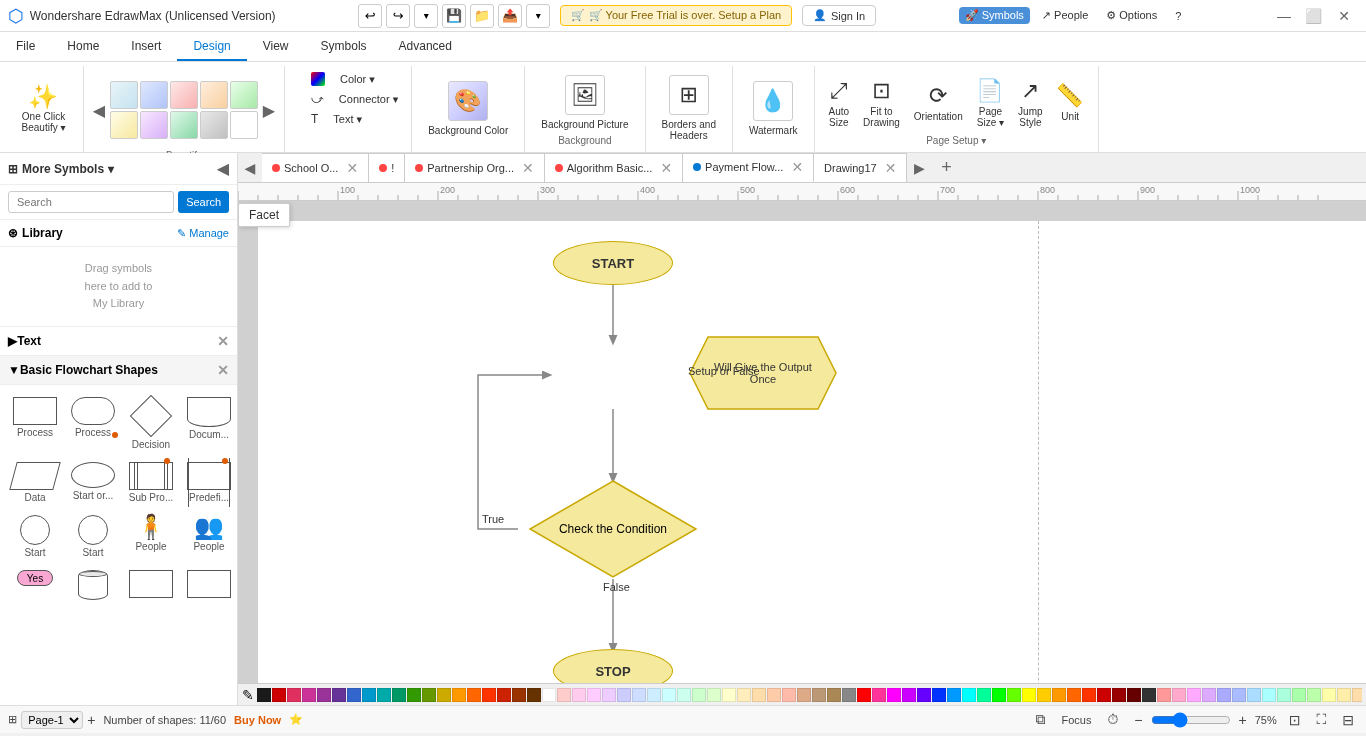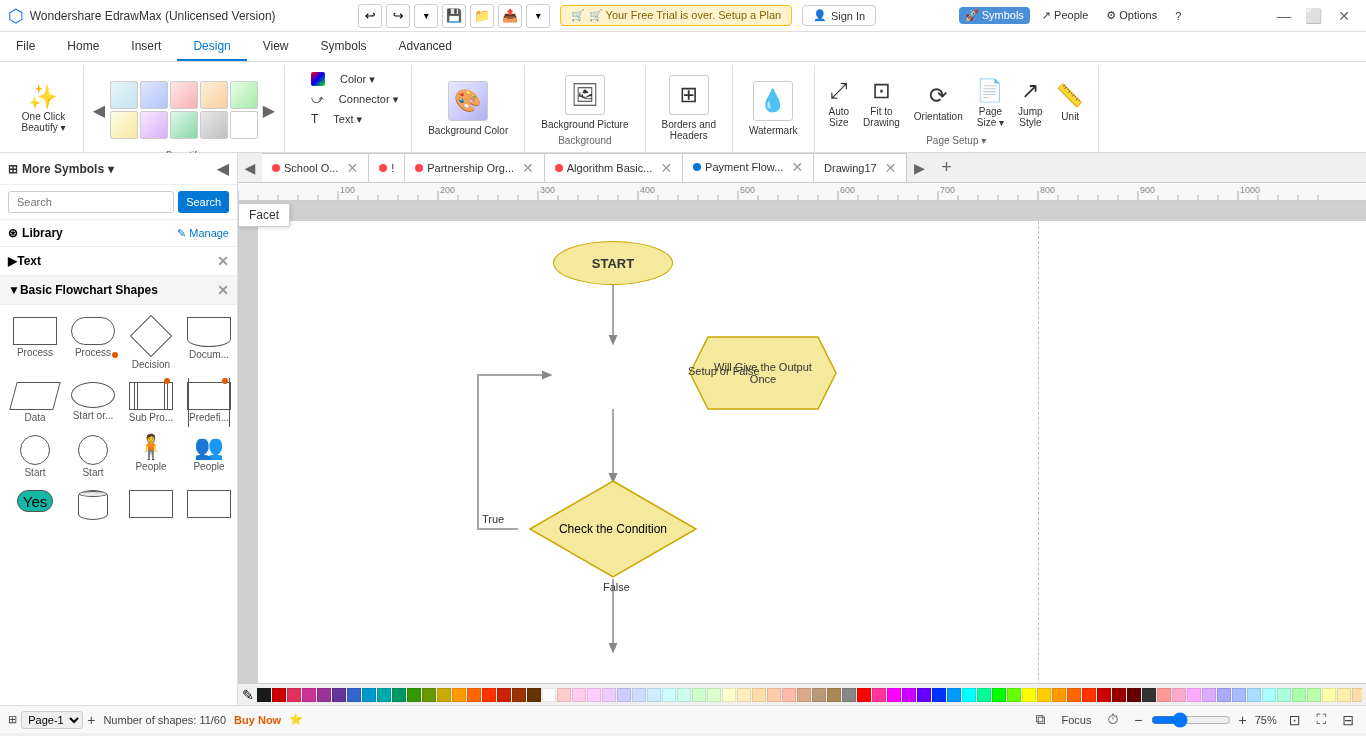--- a/index.html
+++ b/index.html
@@ -538,20 +538,23 @@
       <div id="library-title">
         <span>⊛</span>
         <span>Library</span>
       </div>
       <div id="manage-btn">
         <span>✎</span>
         <span>Manage</span>
       </div>
     </div>
 
+    <div id="drag-area">
+      <span>Drag symbols<br>here to add to<br>My Library</span>
+    </div>
 
     <div id="section-text">
       <span>▶</span>
       <span>Text</span>
       <span style="margin-left:auto;font-size:14px;color:#999;">✕</span>
     </div>
 
     <div id="section-flowchart">
       <span>▼</span>
       <span>Basic Flowchart Shapes</span>
@@ -614,21 +617,21 @@
       <div class="shape-item">
         <div style="font-size:24px;line-height:1;">🧍</div>
         <span class="shape-label">People</span>
       </div>
       <div class="shape-item">
         <div style="font-size:24px;line-height:1;">👥</div>
         <span class="shape-label">People</span>
       </div>
 
       <div class="shape-item">
-        <div style="width:36px;height:22px;border:1.5px solid #555;background:#14b8a6;border-radius:12px;display:flex;align-items:center;justify-content:center;font-size:15px;">Yes</div>
+        <div style="width:36px;height:16px;border:1.5px solid #555;background:#f9a8d4;border-radius:12px;display:flex;align-items:center;justify-content:center;font-size:10px;">Yes</div>
         <span class="shape-label"></span>
       </div>
       <div class="shape-item">
         <div style="width:30px;height:30px;border:1.5px solid #555;background:#fff;border-radius:50% 50% 50% 50% / 20% 20% 20% 20%;position:relative;">
           <div style="position:absolute;top:0;left:0;right:0;height:6px;border:1.5px solid #555;border-radius:50%;background:#e8e8e8;"></div>
         </div>
         <span class="shape-label"></span>
       </div>
       <div class="shape-item">
         <div style="width:44px;height:28px;border:1.5px solid #555;background:#fff;"></div>
@@ -799,20 +802,26 @@
             <svg width="170" height="100" style="position:absolute;top:0;left:0;">
               <polygon points="85,2 168,50 85,98 2,50" fill="#f5e99e" stroke="#c8a800" stroke-width="1.5"></polygon>
             </svg>
             <span style="position:relative;z-index:1;font-size:12px;text-align:center;">Check the Condition</span>
           </div>
 
           <div style="position:absolute; left:345px; top:360px; font-size:11px; color:#333;">False</div>
 
           <div style="position:absolute; left:224px; top:292px; font-size:11px; color:#333;">True</div>
 
+          <div style="position:absolute; left:295px; top:428px; width:120px; height:44px;
+               background:#f5e99e; border:1.5px solid #c8a800; border-radius:50%;
+               display:flex; align-items:center; justify-content:center;
+               font-size:13px; font-weight:600; color:#333;">
+            <span>STOP</span>
+          </div>
 
           <div style="position:absolute; top:0; left:780px; width:1px; height:100%; border-left:1.5px dashed #bbb; pointer-events:none;"></div>
 
         </div>
       </div>
     </div>
 
     <div id="color-bar">
       <div style="display:flex;align-items:center;gap:1px;font-size:14px;margin-right:2px;">
         <span title="Line color" style="cursor:pointer;">✎</span>

